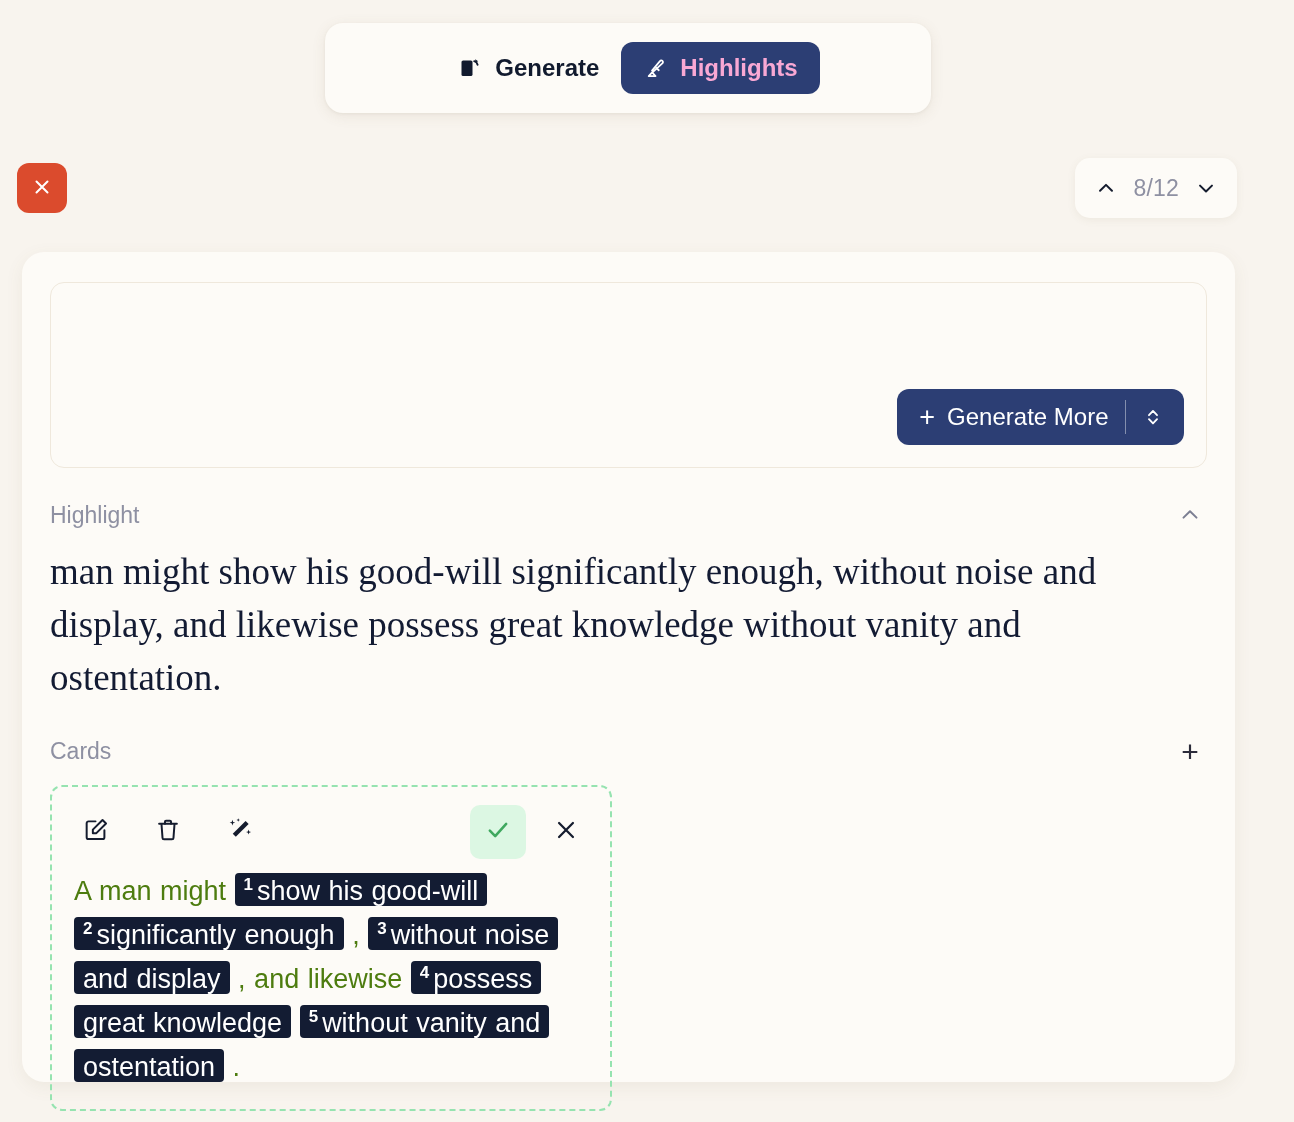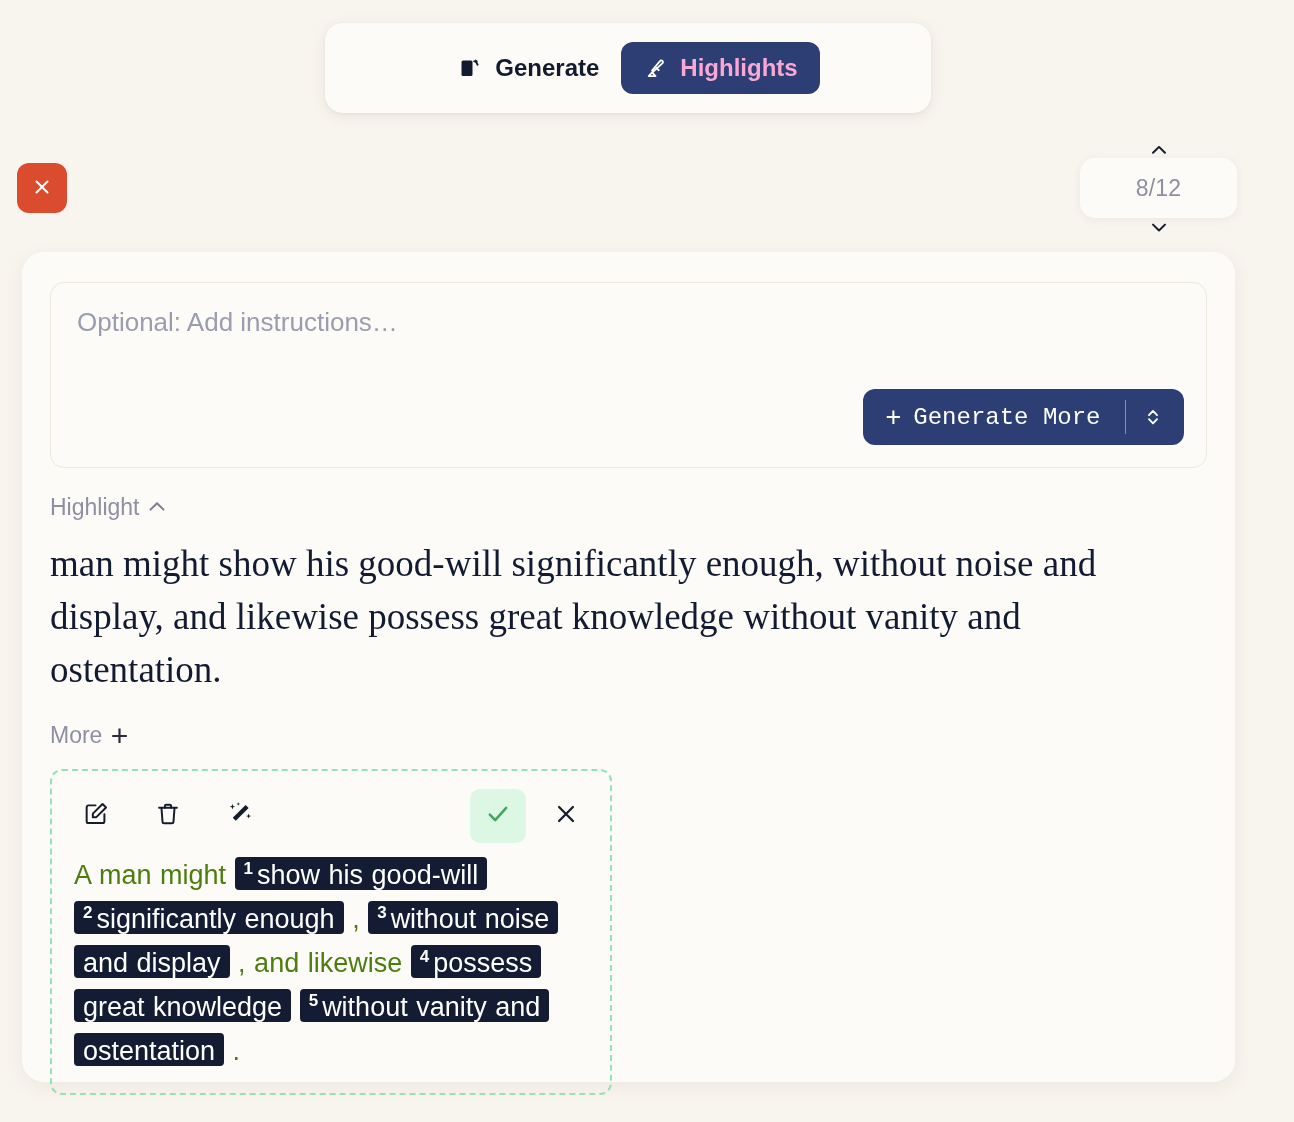--- a/index.html
+++ b/index.html
@@ -42,21 +42,20 @@
   }
 
   
   .pager {
     position: absolute; right: 57px; top: 158px;
     height: 60px; min-width: 157px;
     background: #fdfbf7; border-radius: 15px;
     display: flex; align-items: center; justify-content: center; gap: 14px;
     padding: 0 18px;
     box-shadow: 0 2px 9px rgba(120,100,70,.08);
-    flex-direction: column;
   }
   .pager-count { font-size: 23px; color: #8e90a2; font-weight: 400; letter-spacing: .2px; }
   .pager-arrow { display: flex; align-items: center; justify-content: center; width: 26px; height: 26px; cursor: pointer; }
 
   
   .panel {
     position: absolute; left: 22px; top: 252px;
     width: 1213px; height: 830px;
     background: #fdfbf7;
     border-radius: 22px;
@@ -77,31 +76,31 @@
     font-size: 26px; color: #9a9db0; font-weight: 400; line-height: 1.2;
   }
   .gen-more {
     position: absolute; right: 22px; bottom: 22px;
     height: 56px; background: #2c3e74; border-radius: 12px;
     display: flex; align-items: center; color: #fff; cursor: pointer;
     padding: 0 4px 0 22px; border: none;
   }
   .gen-more-label {
     font-size: 24px; font-weight: 400; color: #fff;
-    font-family: Liberation Mono, monospace;
-    padding-right: 24px;
+    font-family: Liberation Sans, sans-serif;
+    padding-right: 16px;
   }
   .gen-more-plus { font-size: 27px; line-height: 1; margin-right: 12px; color:#fff; font-weight:400; }
   .gen-divider { width: 1.5px; height: 34px; background: rgba(255,255,255,.42); }
   .gen-more-chev { width: 54px; display: flex; align-items: center; justify-content: center; cursor: pointer; }
 
   
   .section-head {
-    display: flex; align-items: center; justify-content: flex-start;
-    margin-top: 22px;
+    display: flex; align-items: center; justify-content: space-between;
+    margin-top: 30px;
   }
   .section-title { font-size: 23px; color: #8e90a2; font-weight: 400; }
   .section-action { width: 34px; height: 34px; display: flex; align-items: center; justify-content: center; cursor: pointer; }
   .plus-glyph { font-size: 30px; color: #2b2b3a; line-height: 1; font-weight: 300; }
 
   
   .highlight-text {
     margin-top: 14px;
     font-family: "Liberation Serif", serif;
     font-size: 37px;
@@ -199,21 +198,20 @@
     <span class="pager-arrow">
       <svg width="22" height="22" viewBox="0 0 24 24" fill="none">
         <path d="M5.5 9.4L12 15.8 18.5 9.4" stroke="#151c2e" stroke-width="2.2" stroke-linecap="round" stroke-linejoin="round"></path>
       </svg>
     </span>
   </div>
 
   <div class="panel">
 
     <div class="instr">
-      <div class="instr-placeholder">Optional: Add instructions…</div>
 
       <div class="gen-more">
         <span class="gen-more-plus">+</span>
         <span class="gen-more-label">Generate More</span>
         <span class="gen-divider"></span>
         <span class="gen-more-chev">
           <svg width="22" height="22" viewBox="0 0 24 24" fill="none">
             <path d="M7.6 10L12 5.4 16.4 10" stroke="#ffffff" stroke-width="2" stroke-linecap="round" stroke-linejoin="round"></path>
             <path d="M7.6 14.4L12 19 16.4 14.4" stroke="#ffffff" stroke-width="2" stroke-linecap="round" stroke-linejoin="round"></path>
           </svg>
@@ -226,21 +224,21 @@
       <span class="section-action">
         <svg width="24" height="24" viewBox="0 0 24 24" fill="none">
           <path d="M5.5 14.6L12 8.2 18.5 14.6" stroke="#7c7f92" stroke-width="2" stroke-linecap="round" stroke-linejoin="round"></path>
         </svg>
       </span>
     </div>
 
     <div class="highlight-text">man might show his good-will significantly enough, without noise and display, and likewise possess great knowledge without vanity and ostentation.</div>
 
     <div class="section-head">
-      <span class="section-title">More</span>
+      <span class="section-title">Cards</span>
       <span class="section-action">
         <span class="plus-glyph">+</span>
       </span>
     </div>
 
     <div class="card">
 
       <div class="card-tools">
 
         <button class="tool-btn">

